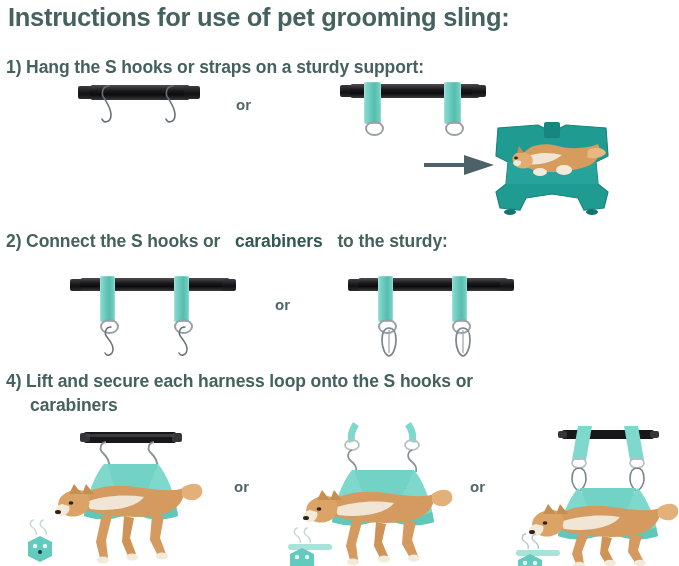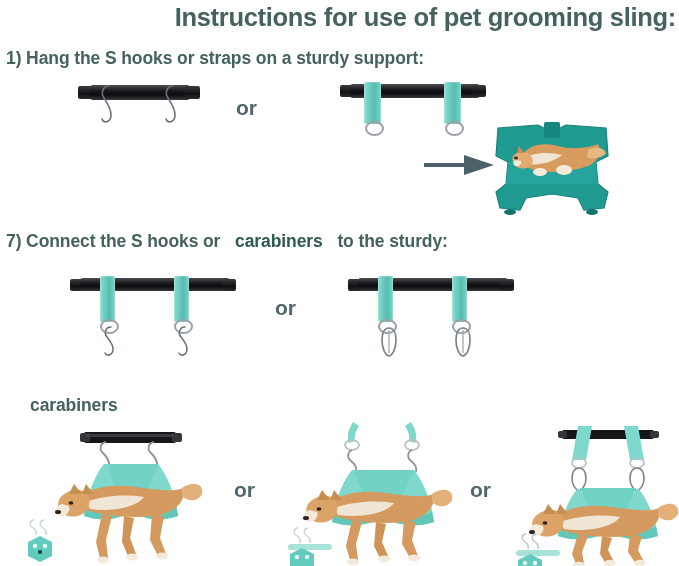--- a/index.html
+++ b/index.html
@@ -1,34 +1,34 @@
 <!DOCTYPE html>
 <html><head>
 <meta charset="utf-8">
 <style>
   html,body{margin:0;padding:0;}
   body{
     width:679px;height:566px;background:#ffffff;overflow:hidden;
     font-family:"Liberation Sans",sans-serif;
     color:#45625f;position:relative;
   }
-  .page{position:relative;width:625px;height:566px;text-align:right;}
+  .page{position:relative;width:625px;height:566px;}
 
   .title{
     position:absolute;left:8px;top:2px;width:668px;
     font-size:25.5px;font-weight:bold;letter-spacing:-0.3px;
     color:#45625f;white-space:nowrap;line-height:30px;
   }
   .step{
     position:absolute;font-size:17.5px;font-weight:bold;
     color:#45625f;letter-spacing:-0.1px;white-space:nowrap;line-height:22px;
   }
   .step-c{color:#2f5a52;}
   .orlbl{
-    position:absolute;font-size:21px;font-weight:bold;color:#51676b;
+    position:absolute;font-size:15px;font-weight:bold;color:#51676b;
   }
 
   
   .bar{
     position:absolute;border-radius:3px;
     background:linear-gradient(180deg,#4d4d52 0%,#17171a 42%,#0c0c0e 66%,#3a3a3f 100%);
   }
   .barcap{
     position:absolute;border-radius:2px;
     background:linear-gradient(180deg,#3b3b40,#111113 60%,#2b2b30);
@@ -47,21 +47,21 @@
 
   svg{display:block;overflow:visible;}
 </style>
 </head>
 <body>
 
 <div class="page">
 
   <div class="title">Instructions for use of pet grooming sling:</div>
 
-  <div class="step" style="left:6px;top:47px;">1) Hang the S hooks or straps on a sturdy support:</div>
+  <div class="step" style="left:6px;top:56px;">1) Hang the S hooks or straps on a sturdy support:</div>
 
   <div style="position:absolute;left:78px;top:78px;width:130px;height:55px;">
     <div class="barcap" style="left:0px;top:8px;width:16px;height:13px;"></div>
     <div class="bar" style="left:12px;top:7px;width:100px;height:15px;"></div>
     <div class="barcap" style="left:106px;top:8px;width:16px;height:13px;"></div>
     <svg class="shook" style="left:18px;top:6px;" width="26" height="48" viewBox="0 0 26 48">
       <path d="M13 2 C6 2 5 10 8 14 C11 19 15 24 15 31 C15 38 8 40 6 35" fill="none" stroke="#6b7076" stroke-width="1.6" stroke-linecap="round"></path>
     </svg>
     <svg class="shook" style="left:82px;top:6px;" width="26" height="48" viewBox="0 0 26 48">
       <path d="M13 2 C6 2 5 10 8 14 C11 19 15 24 15 31 C15 38 8 40 6 35" fill="none" stroke="#6b7076" stroke-width="1.6" stroke-linecap="round"></path>
@@ -104,21 +104,21 @@
       <ellipse cx="24" cy="36" rx="2" ry="1.4" fill="#3a2b1d"></ellipse>
       <path d="M27 24 L32 31 L25 31 Z" fill="#c98d52"></path>
 
       <path d="M96 28 C104 24 112 26 114 31 C110 36 100 38 95 35 Z" fill="#e7b87f"></path>
       <ellipse cx="72" cy="48" rx="8" ry="5" fill="#f3ead9"></ellipse>
       <ellipse cx="48" cy="50" rx="7" ry="4" fill="#f3ead9"></ellipse>
     </svg>
   </div>
 
   <div class="step" style="left:6px;top:230px;">
-    <span>7) Connect the S hooks or</span>
+    <span>2) Connect the S hooks or</span>
     <span class="step-c" style="margin:0 10px;">carabiners</span>
     <span>to the sturdy:</span>
   </div>
 
   <div style="position:absolute;left:70px;top:272px;width:180px;height:90px;">
     <div class="barcap" style="left:0px;top:7px;width:14px;height:12px;"></div>
     <div class="bar" style="left:10px;top:6px;width:150px;height:13px;"></div>
     <div class="barcap" style="left:152px;top:7px;width:14px;height:12px;"></div>
     <div class="strap" style="left:30px;top:4px;width:15px;height:46px;"></div>
     <div class="strap" style="left:104px;top:4px;width:15px;height:46px;"></div>
@@ -145,20 +145,21 @@
     <svg class="carab" style="left:32px;top:54px;" width="18" height="32" viewBox="0 0 18 32">
       <path d="M9 2 C4 2 2 7 2 14 C2 22 5 29 9 30 C13 29 16 22 16 14 C16 7 14 2 9 2 Z" fill="none" stroke="#7d848b" stroke-width="1.7"></path>
       <path d="M9 4 L9 27" stroke="#9aa0a6" stroke-width="1.2"></path>
     </svg>
     <svg class="carab" style="left:106px;top:54px;" width="18" height="32" viewBox="0 0 18 32">
       <path d="M9 2 C4 2 2 7 2 14 C2 22 5 29 9 30 C13 29 16 22 16 14 C16 7 14 2 9 2 Z" fill="none" stroke="#7d848b" stroke-width="1.7"></path>
       <path d="M9 4 L9 27" stroke="#9aa0a6" stroke-width="1.2"></path>
     </svg>
   </div>
 
+  <div class="step" style="left:6px;top:370px;">4) Lift and secure each harness loop onto the S hooks or</div>
   <div class="step" style="left:30px;top:394px;">carabiners</div>
 
   <div style="position:absolute;left:24px;top:424px;width:200px;height:142px;">
     <svg width="200" height="142" viewBox="0 0 200 142">
 
       <rect x="60" y="8" width="92" height="11" rx="2" fill="#17171a"></rect>
       <rect x="56" y="9" width="10" height="9" rx="2" fill="#35353a"></rect>
       <rect x="148" y="9" width="10" height="9" rx="2" fill="#35353a"></rect>
       <rect x="62" y="10" width="88" height="3" fill="#4a4a50" opacity=".7"></rect>
 

